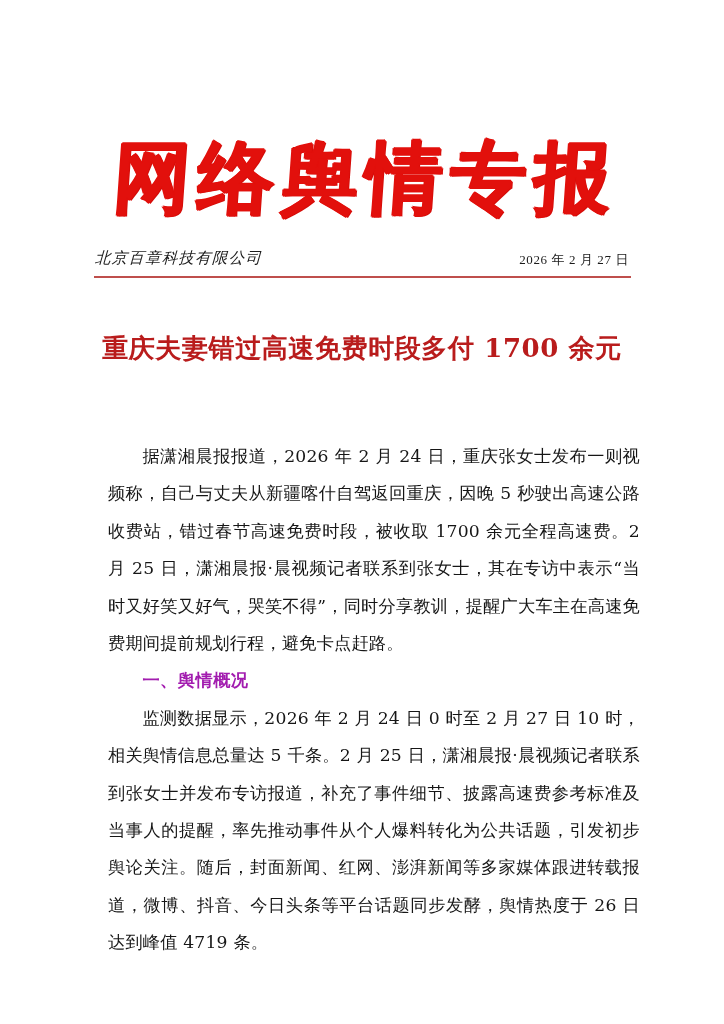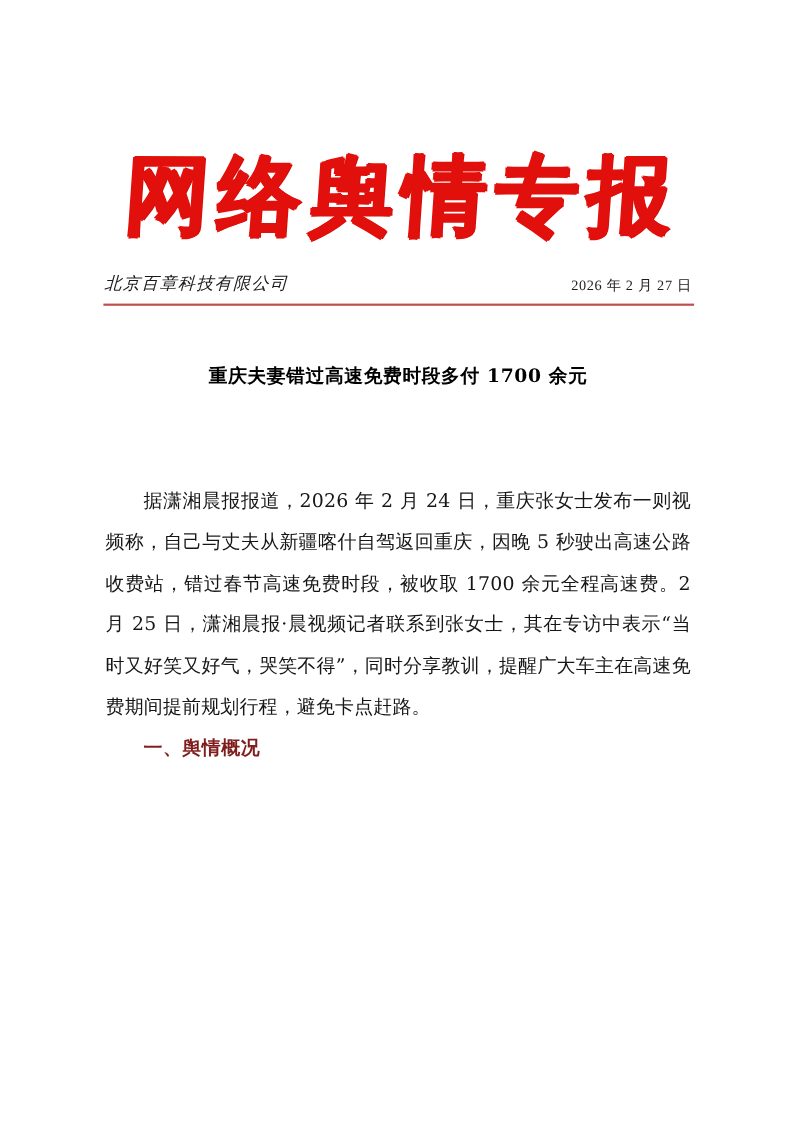--- a/index.html
+++ b/index.html
@@ -86,31 +86,31 @@
 
   
   .doc-title {
     position: absolute;
     left: 95px;
     right: 95px;
     top: 330px;
     text-align: center;
     font-family: "DejaVu Serif", "Liberation Serif", serif;
     font-weight: 700;
-    font-size: 17px;
+    font-size: 26px;
     line-height: 1.45;
-    color: #000000;
+    color: #b91c1c;
     letter-spacing: 0.6px;
   }
   .doc-title .tline { display: block; }
 
   
   .body-block {
     position: absolute;
-    left: 96px;
+    left: 108px;
     width: 532px;
     top: 438px;
   }
   p.para {
     margin: 0 0 0 0;
     text-indent: 2em;
     font-family: "DejaVu Serif", "Liberation Serif", serif;
     font-size: 17.2px;
     line-height: 37.4px;
     color: #161616;
@@ -118,21 +118,21 @@
     text-justify: inter-ideograph;
     letter-spacing: 0.2px;
   }
   h2.section-heading {
     margin: 0;
     text-indent: 2em;
     font-family: "DejaVu Sans", "Liberation Sans", sans-serif;
     font-weight: 700;
     font-size: 17.2px;
     line-height: 37.4px;
-    color: #7f1d1d;
+    color: #a21caf;
     letter-spacing: 0.5px;
   }
 </style>
 </head>
 <body>
 
 <div class="page">
 
   <div class="masthead">
     <div class="masthead-text">网络舆情专报</div>
@@ -146,15 +146,16 @@
 
   <div class="doc-title">
     <span class="tline">重庆夫妻错过高速免费时段多付 1700 余元</span>
   </div>
 
   <div class="body-block">
     <p class="para">据潇湘晨报报道，2026 年 2 月 24 日，重庆张女士发布一则视频称，自己与丈夫从新疆喀什自驾返回重庆，因晚 5 秒驶出高速公路收费站，错过春节高速免费时段，被收取 1700 余元全程高速费。2 月 25 日，潇湘晨报·晨视频记者联系到张女士，其在专访中表示“当时又好笑又好气，哭笑不得”，同时分享教训，提醒广大车主在高速免费期间提前规划行程，避免卡点赶路。</p>
 
     <h2 class="section-heading">一、舆情概况</h2>
 
+    <p class="para">监测数据显示，2026 年 2 月 24 日 0 时至 2 月 27 日 10 时，相关舆情信息总量达 5 千条。2 月 25 日，潇湘晨报·晨视频记者联系到张女士并发布专访报道，补充了事件细节、披露高速费参考标准及当事人的提醒，率先推动事件从个人爆料转化为公共话题，引发初步舆论关注。随后，封面新闻、红网、澎湃新闻等多家媒体跟进转载报道，微博、抖音、今日头条等平台话题同步发酵，舆情热度于 26 日达到峰值 4719 条。</p>
   </div>
 
 </div>
 
 </body></html>

